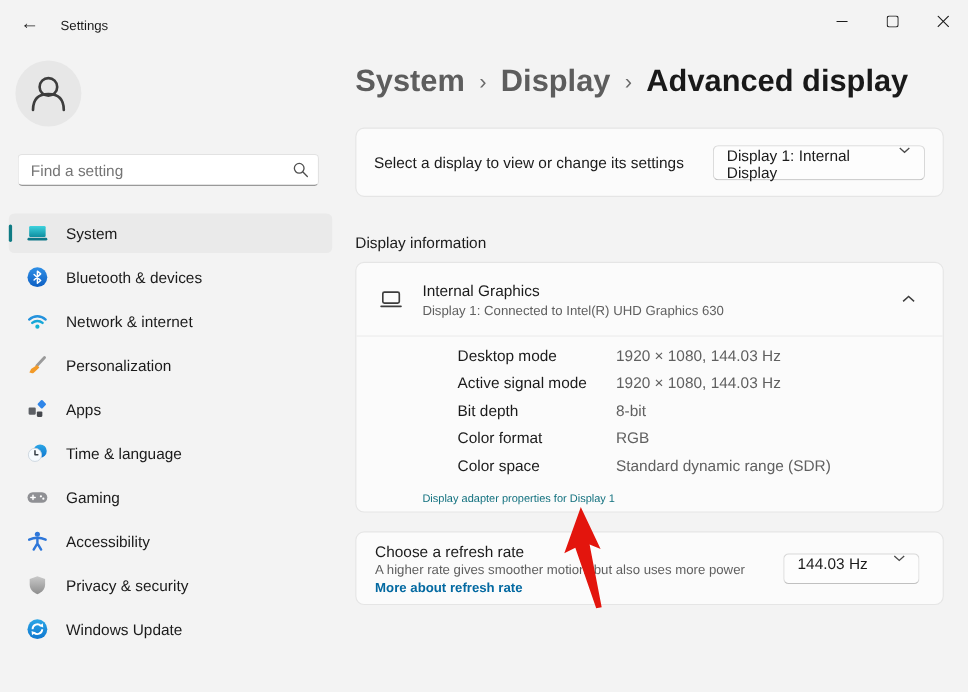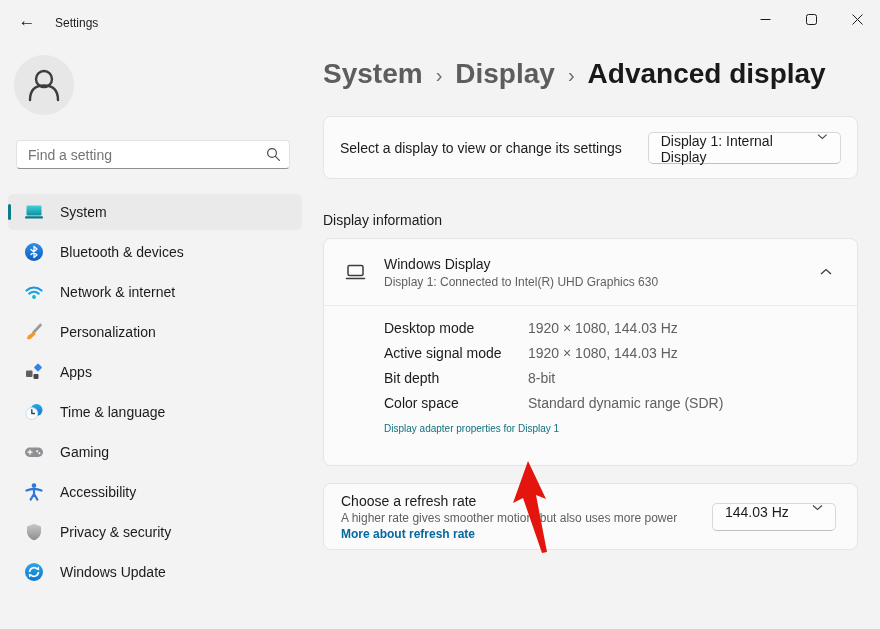--- a/index.html
+++ b/index.html
@@ -63,21 +63,21 @@
 
   .card2 { top:238px; height:228px; }
   .card2-header { height:66px; display:flex; align-items:center; padding:0 16px 0 21px; cursor:pointer; }
   .device-icon { width:22px; height:19px; margin-right:17px; flex:0 0 22px; }
   .device-text { display:flex; flex-direction:column; gap:3px; }
   .device-title { font-size:14px; color:#1b1b1b; }
   .device-subtitle { font-size:12px; color:#5f5f5f; }
   .chevron-btn { margin-left:auto; width:30px; height:30px; display:flex; align-items:center; justify-content:center; }
   .card2-divider { border-top:1px solid #ececec; }
   .detail-rows { padding:9px 0 0 60px; }
-  .detail-row { height:25px; display:flex; align-items:center; }
+  .detail-row { height:25px; display:flex; align-items:flex-start;margin-left:32px; }
   .detail-label { width:144px; font-size:14px; color:#1b1b1b; }
   .detail-value { font-size:14px; color:#606060; }
   .adapter-link { margin:3px 0 0 60px; height:20px; display:flex; align-items:center;
     font-size:10px; color:#11707e; cursor:pointer; width:max-content; }
 
   .card3 { top:483px; height:67px; display:flex; align-items:center; padding:0 21px 0 17px; }
   .card3-left { display:flex; flex-direction:column; gap:2px; }
   .card3-title { font-size:14px; color:#1b1b1b; }
   .card3-sub { font-size:12px; color:#5f5f5f; }
   .card3-link { font-size:12px; font-weight:700; color:#0369a1; cursor:pointer; width:max-content; }
@@ -276,21 +276,21 @@
 
 <div class="section-label">Display information</div>
 
 <div class="card card2">
   <div class="card2-header">
     <svg class="device-icon" viewBox="0 0 22 19">
       <rect x="3" y="2.5" width="15" height="10" rx="1.5" fill="none" stroke="#3c3c3c" stroke-width="1.5"></rect>
       <line x1="1.5" y1="15.5" x2="19.5" y2="15.5" stroke="#3c3c3c" stroke-width="1.6" stroke-linecap="round"></line>
     </svg>
     <div class="device-text">
-      <span class="device-title">Windows Display</span>
+      <span class="device-title">Internal Graphics</span>
       <span class="device-subtitle">Display 1: Connected to Intel(R) UHD Graphics 630</span>
     </div>
     <div class="chevron-btn">
       <svg width="12" height="8" viewBox="0 0 12 8">
         <polyline points="1,6 6,1.5 11,6" fill="none" stroke="#3c3c3c" stroke-width="1.3"></polyline>
       </svg>
     </div>
   </div>
   <div class="card2-divider"></div>
   <div class="detail-rows">
@@ -298,20 +298,24 @@
       <span class="detail-label">Desktop mode</span>
       <span class="detail-value">1920 × 1080, 144.03 Hz</span>
     </div>
     <div class="detail-row">
       <span class="detail-label">Active signal mode</span>
       <span class="detail-value">1920 × 1080, 144.03 Hz</span>
     </div>
     <div class="detail-row">
       <span class="detail-label">Bit depth</span>
       <span class="detail-value">8-bit</span>
+    </div>
+    <div class="detail-row">
+      <span class="detail-label">Color format</span>
+      <span class="detail-value">RGB</span>
     </div>
     <div class="detail-row">
       <span class="detail-label">Color space</span>
       <span class="detail-value">Standard dynamic range (SDR)</span>
     </div>
   </div>
   <div class="adapter-link">Display adapter properties for Display 1</div>
 </div>
 
 <div class="card card3">

